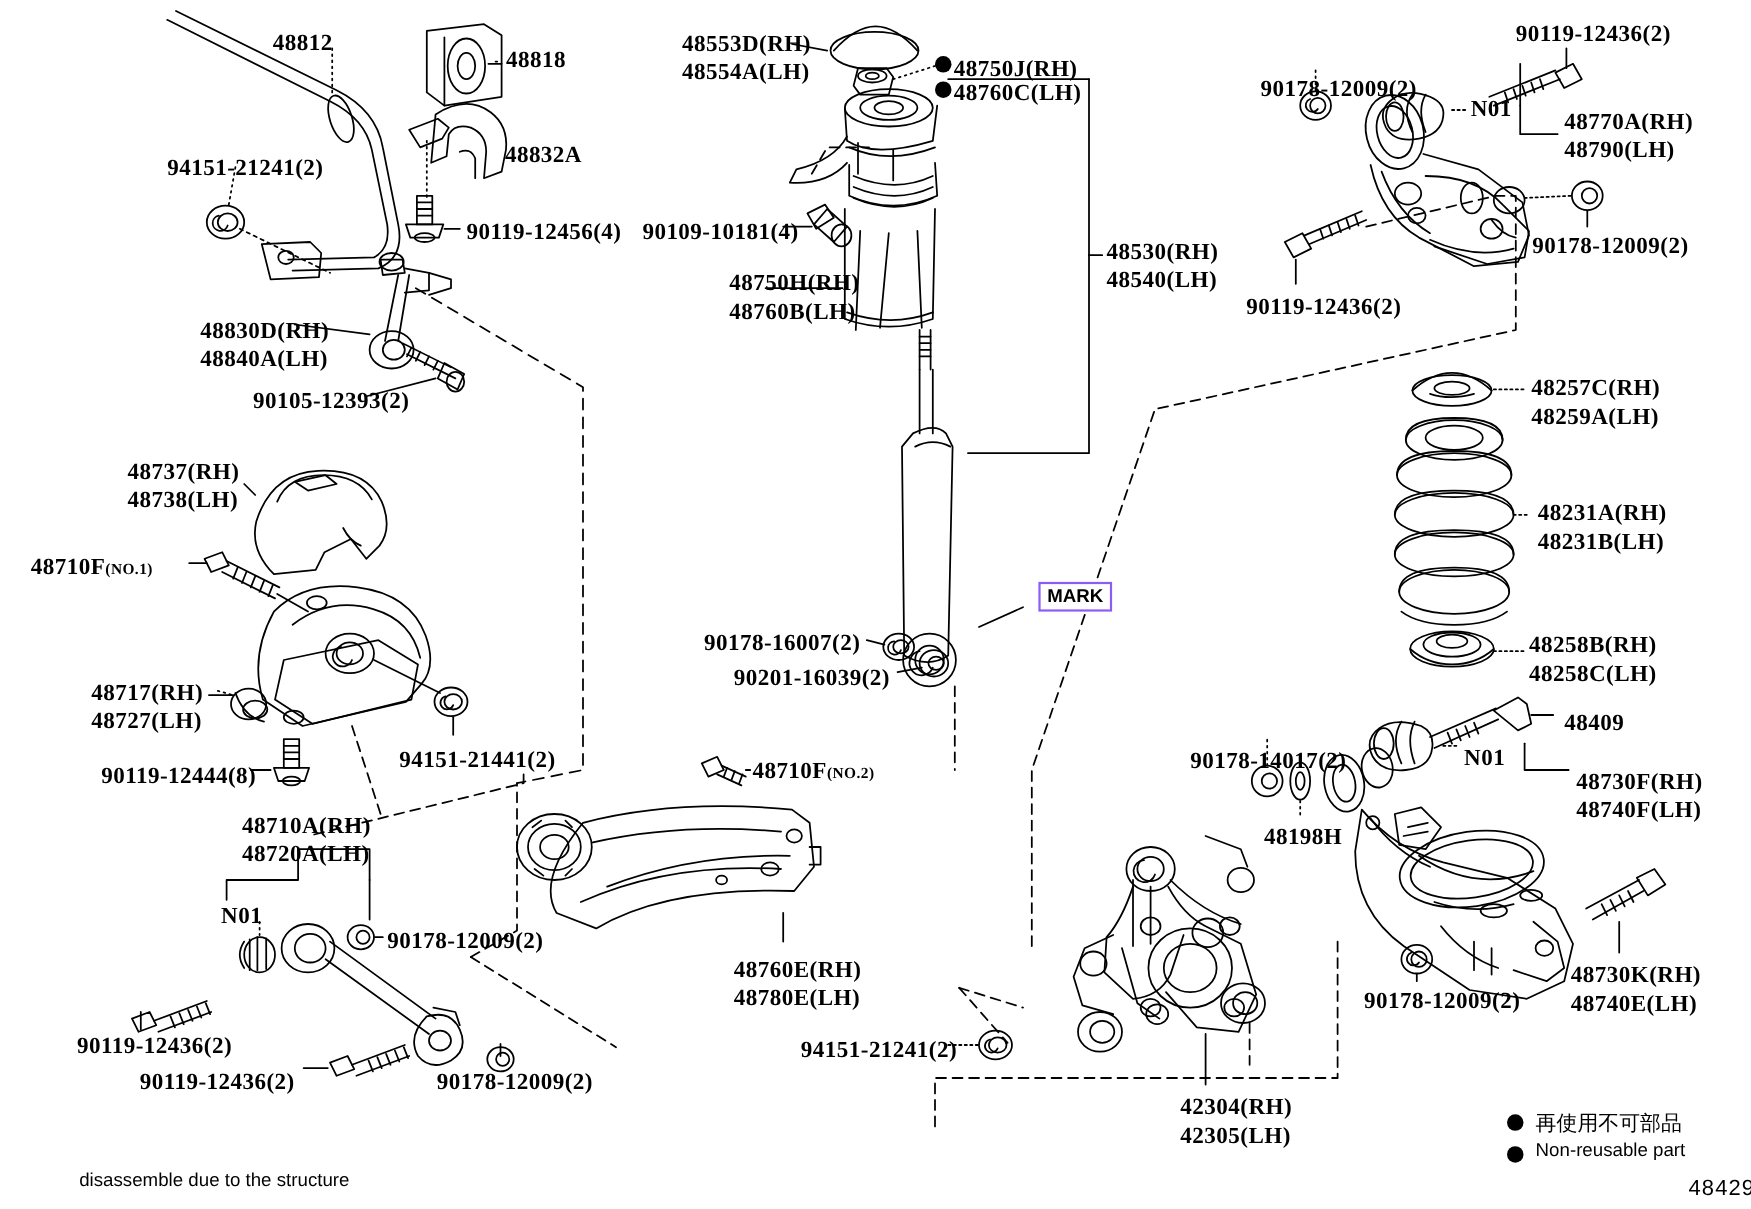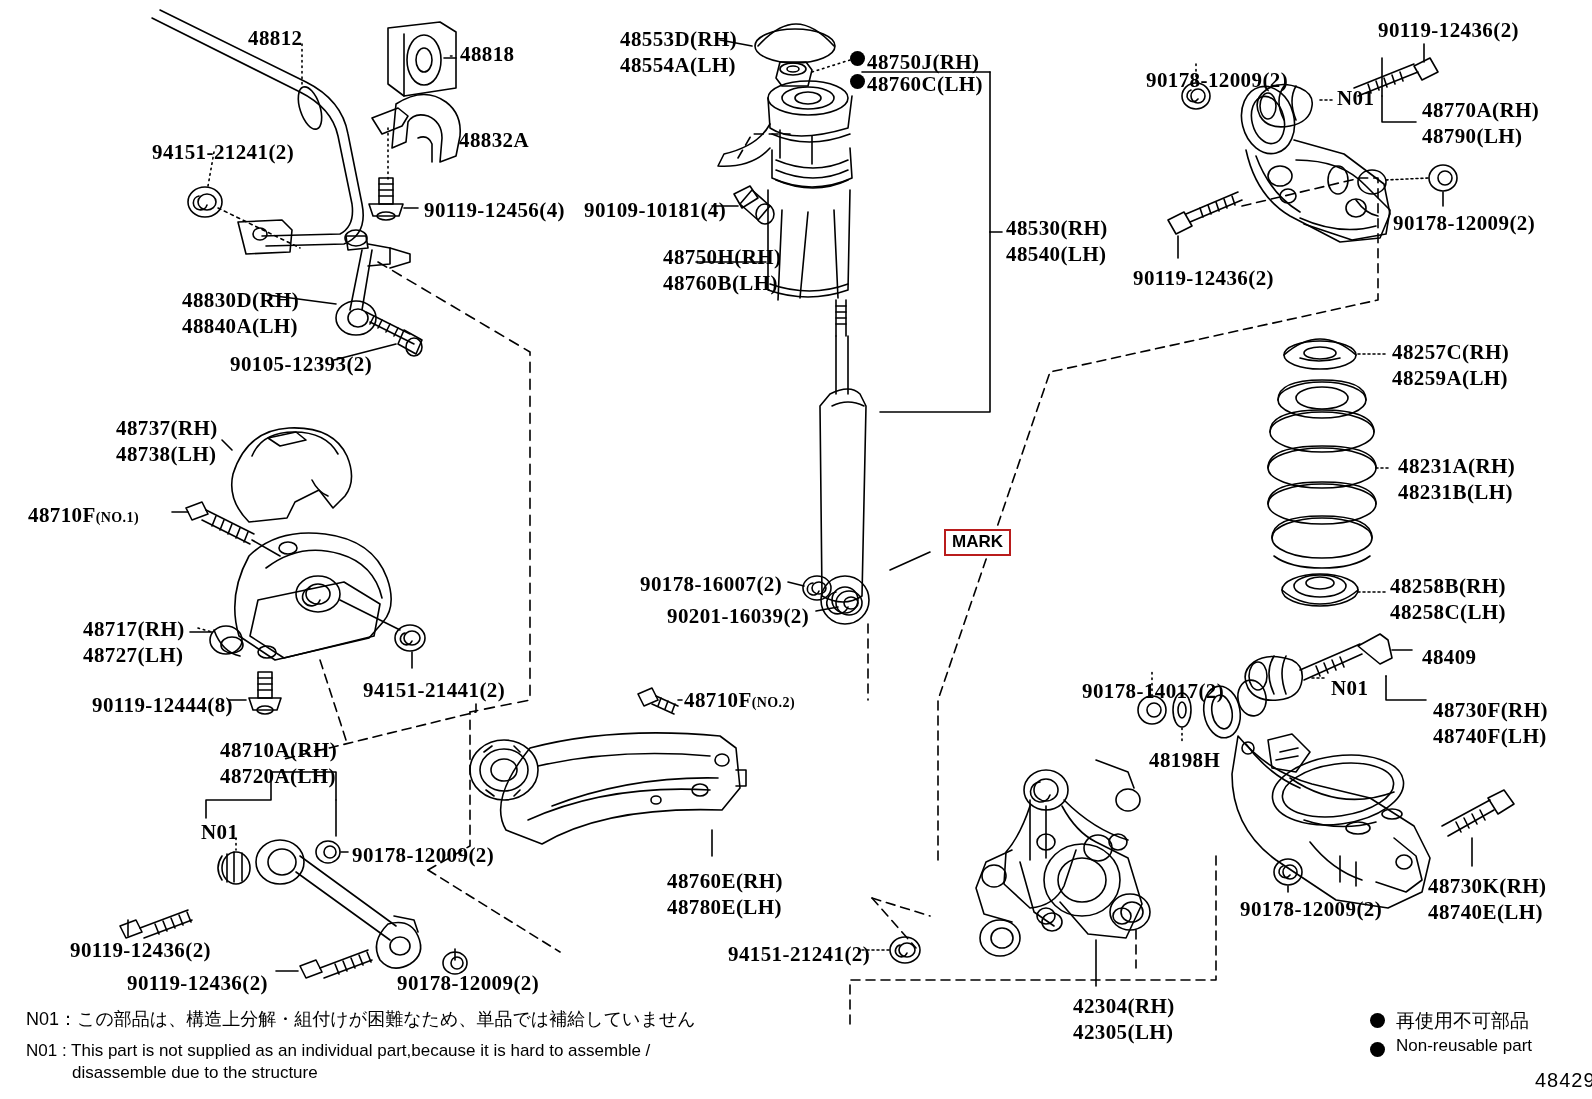--- a/index.html
+++ b/index.html
@@ -8,21 +8,21 @@
   #art{position:absolute;left:0;top:0;width:1592px;height:1099px;}
   .lbl{position:absolute;white-space:pre;color:#000;font-family:"Liberation Serif",serif;
        font-size:21px;letter-spacing:0.4px;line-height:25px;font-weight:700;}
   .lbl.two{line-height:26px;}
   .lbl.n01{font-size:21px;font-weight:700;}
   .lbl.code{font-size:20px;font-weight:400;font-family:"Liberation Sans",sans-serif;letter-spacing:1px;}
   .foot{position:absolute;font-family:"Liberation Sans",sans-serif;font-size:17px;color:#000;white-space:pre;line-height:22px;}
   .foot.jp{font-size:18px;}
   .legend{position:absolute;font-family:"Liberation Sans",sans-serif;font-size:17px;color:#000;white-space:pre;}
   .dot{position:absolute;width:15px;height:15px;border-radius:50%;background:#000;}
-  .markbox{position:absolute;border:2px solid #b91c1c;padding:1px 6px 2px 6px;background:#fff;
+  .markbox{position:absolute;border:2px solid #8b5cf6;padding:1px 6px 2px 6px;background:#fff;
            font-family:"Liberation Sans",sans-serif;font-size:17px;font-weight:700;}
   .subn{font-size:14px;font-weight:700;vertical-align:baseline;}
 </style>
 </head>
 <body>
 
 <div id="sheet">
 
   <svg id="art" viewBox="0 0 1592 1099" xmlns="http://www.w3.org/2000/svg">
     <g fill="none" stroke="#000" stroke-width="1.6" stroke-linejoin="round" stroke-linecap="round">
@@ -525,22 +525,20 @@
       <div class="lbl two" style="left: 1390px; top: 573px;"><div>48258B(RH)</div><div>48258C(LH)</div></div>
       <div class="lbl" style="left: 1422px; top: 645px;"><div>48409</div></div>
       <div class="lbl" style="left: 1082px; top: 648px; margin-top: 31px;"><div>90178-14017(2)</div></div>
       <div class="lbl n01" style="left: 1331px; top: 676px;"><div>N01</div></div>
       <div class="lbl two" style="left: 1433px; top: 697px;"><div>48730F(RH)</div><div>48740F(LH)</div></div>
       <div class="lbl" style="left: 1137px; top: 748px; margin-left: 12px;"><div>48198H</div></div>
       <div class="lbl two" style="left: 1428px; top: 873px;"><div>48730K(RH)</div><div>48740E(LH)</div></div>
       <div class="lbl" style="left: 1240px; top: 897px;"><div>90178-12009(2)</div></div>
     </div>
 
-  <div class="foot jp" style="left:26px;top:1008px;">N01：この部品は、構造上分解・組付けが困難なため、単品では補給していません</div>
-  <div class="foot" style="left:26px;top:1040px;">N01 : This part is not supplied as an individual part,because it is hard to assemble /</div>
   <div class="foot" style="left:72px;top:1062px;">disassemble due to the structure</div>
 
   <div class="dot" style="left:1370px;top:1013px;"></div>
   <div class="legend" style="left:1396px;top:1008px;font-size:19px;">再使用不可部品</div>
   <div class="dot" style="left:1370px;top:1042px;"></div>
   <div class="legend" style="left:1396px;top:1036px;">Non-reusable part</div>
 
   <div class="lbl code" style="left:1535px;top:1068px;">484299E</div>
 
 </div>

